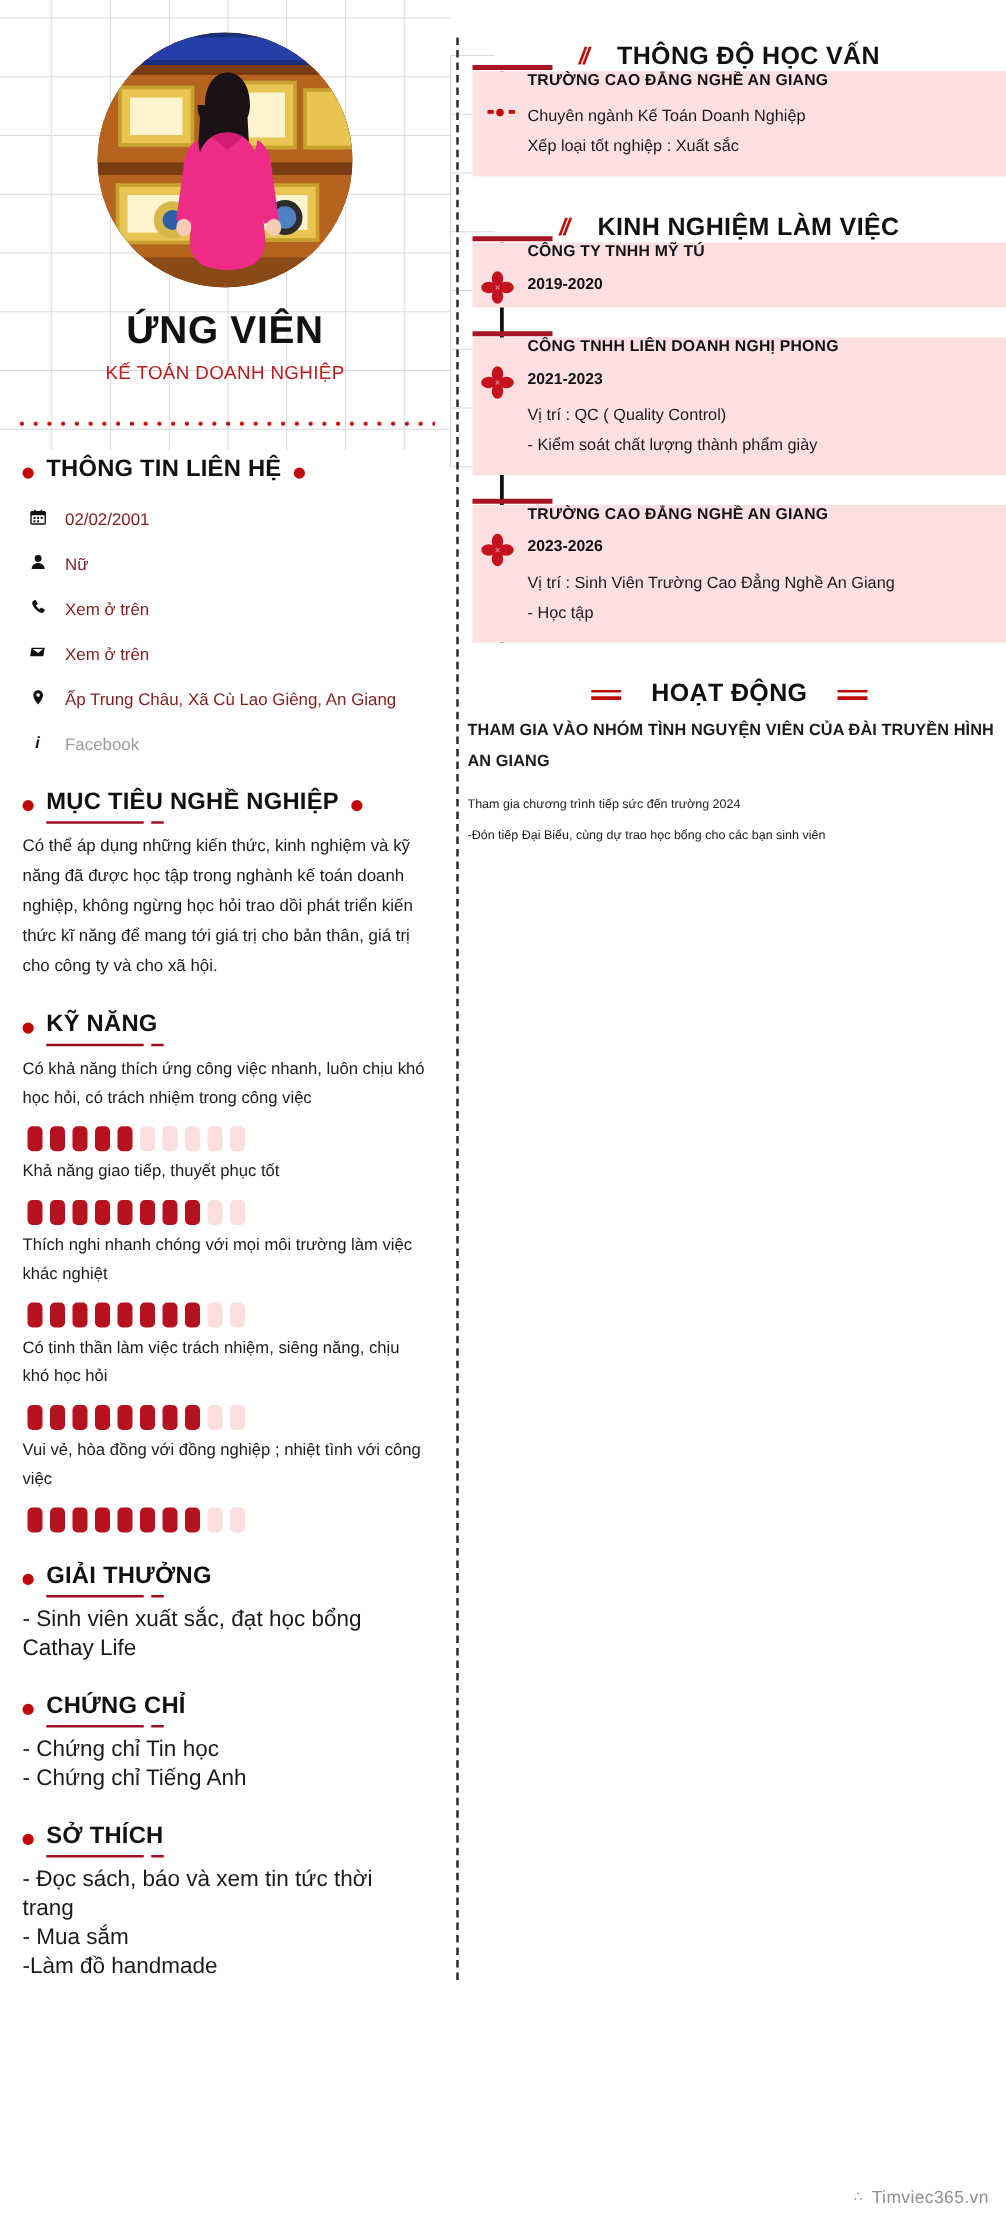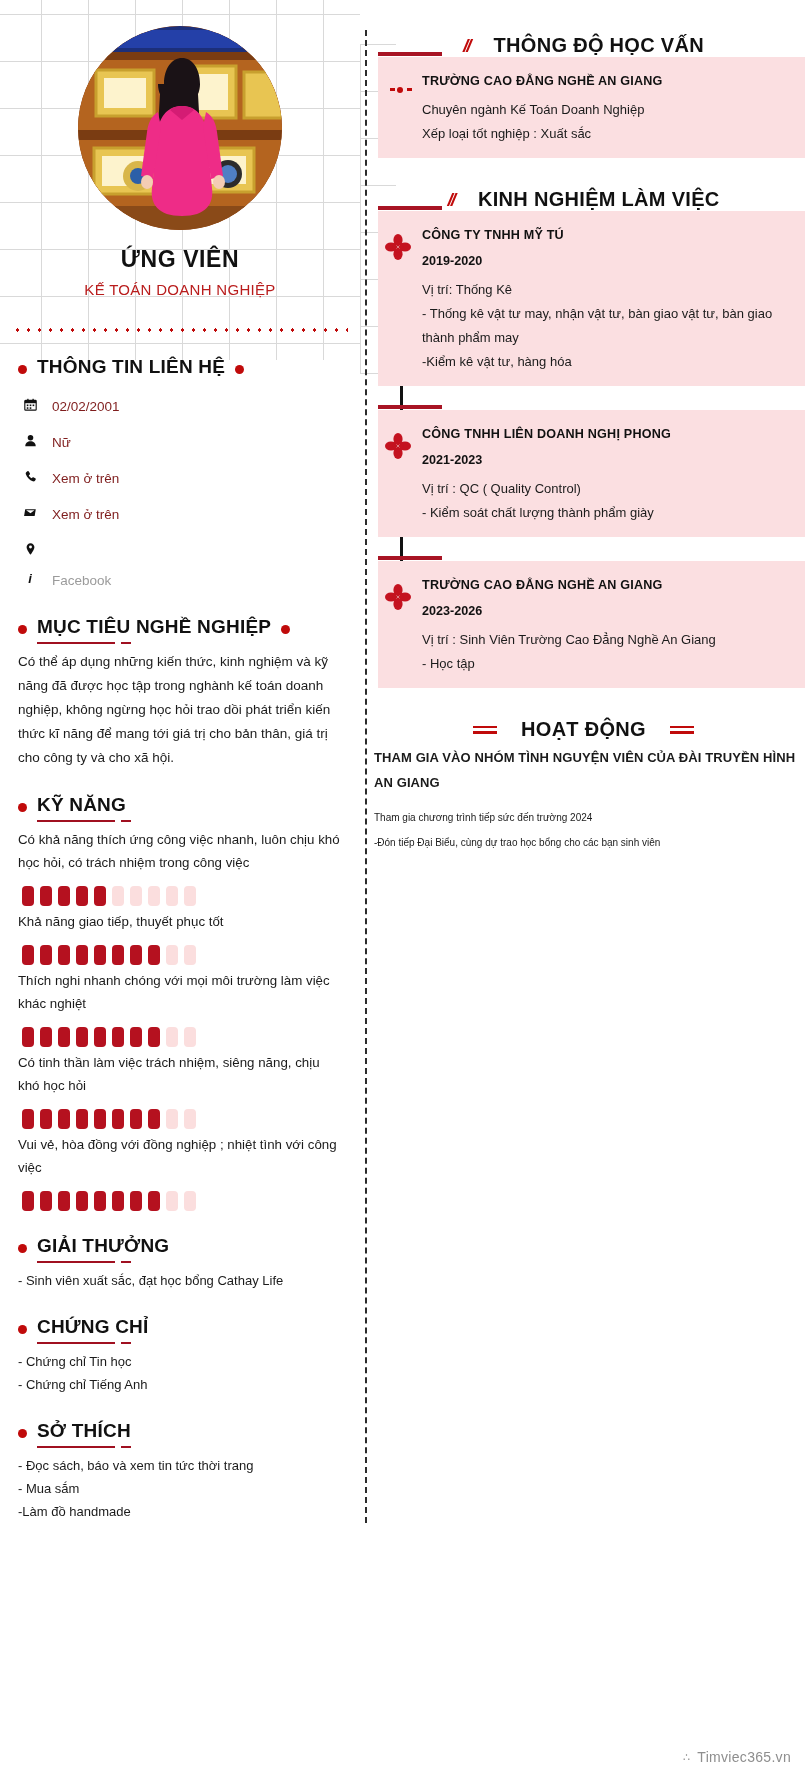--- a/index.html
+++ b/index.html
@@ -54,21 +54,21 @@
   .avatar {
     width: 204px; height: 204px; border-radius: 50%;
     margin: 0 auto;
     overflow: hidden;
     position: relative;
     background: #8a4a22;
   }
   .avatar svg { display:block; width:100%; height:100%; }
   .cand-name {
     margin-top: 16px;
-    font-size: 23px; font-weight: 700; letter-spacing: .6px; color: #111;
+    font-size: 31px; font-weight: 700; letter-spacing: .6px; color: #111;
   }
   .cand-role {
     margin-top: 8px; font-size: 15px; letter-spacing: .3px; color: #b91c1c;
   }
   .dotted-sep {
     margin: 30px 12px 0 12px;
     height: 4px;
     background-image: radial-gradient(circle, #c00a0a 1.6px, transparent 1.7px);
     background-size: 11px 4px;
     background-repeat: repeat-x;
@@ -96,21 +96,21 @@
   .lhead.nounder h2::after, .lhead.nounder h2::before { display: none; }
 
   
   .crow { display: flex; gap: 14px; align-items: flex-start; margin: 14px 0 0 4px; }
   .cicon { width: 16px; flex: none; text-align: center; color: #111; font-size: 13px; line-height: 17px; }
   .cicon svg { display:block; margin: 2px auto 0; }
   .ctext { font-size: 13.5px; line-height: 22px; color: #7f1d1d; }
   .ctext.muted { color: #9b9b9b; }
 
   .para { font-size: 13.5px; line-height: 24px; color: #1b1b1b; margin-top: 2px; }
-  .li { font-size: 13px; line-height: 23px; color: #1b1b1b; }
+  .li { font-size: 18px; line-height: 23px; color: #1b1b1b; }
 
   
   .skill-label { font-size: 13.3px; line-height: 23px; margin-top: 4px; }
   .bars { display: flex; gap: 6px; margin: 12px 0 4px 4px; }
   .bar { width: 12px; height: 20px; border-radius: 4px; background: #fbdede; }
   .bar.on { background: #b5111f; }
 
   
   .rhead {
     display: flex; align-items: center; justify-content: center; gap: 24px;
@@ -120,21 +120,21 @@
   .rhead h2 { font-size: 20px; font-weight: 700; letter-spacing: .3px; color: #111; }
   .eqmark { display:inline-block; width: 24px; }
   .eqmark i { display:block; height: 2.5px; background: #c00a0a; margin: 3px 0; }
 
   .tl { position: relative; }
   .tl-rail { position: absolute; left: 28px; top: 0; bottom: 0; width: 3px; background: #111; }
   .tl-card {
     position: relative;
     margin-left: 6px;
     background: #fbdfe1;
-    padding: 17px 14px 12px 44px;
+    padding: 0 14px 12px 44px;
   }
   .tl-top {
     position: absolute; left: 0px; top: -5px; width: 64px; height: 4px; background: #a81424;
   }
   .tl-badge {
     position: absolute; left: 12px; top: 22px; width: 28px; height: 28px; z-index: 3;
   }
   .tl-badge svg { display:block; }
   .tl-org { font-size: 12.6px; font-weight: 700; letter-spacing: .2px; color: #111; }
   .tl-date { font-size: 12.6px; font-weight: 700; margin-top: 12px; color: #111; }
@@ -273,20 +273,21 @@
           <span class="ctext">Xem ở trên</span>
         </div>
 
         <div class="crow">
           <span class="cicon">
             <svg width="13" height="14" viewBox="0 0 16 16">
                 <path d="M8 .8C5.3.8 3.2 3 3.2 5.6c0 3.6 4.1 8.6 4.3 8.8.3.3.7.3 1 0 .2-.2 4.3-5.2 4.3-8.8C12.8 3 10.7.8 8 .8z" fill="#111"></path>
                 <circle cx="8" cy="5.6" r="1.8" fill="#fff"></circle>
               </svg>
           </span>
+          <span class="ctext">Ấp Trung Châu, Xã Cù Lao Giêng, An Giang</span>
         </div>
 
         <div class="crow">
           <span class="cicon"><b><i>i</i></b></span>
           <span class="ctext muted">Facebook</span>
         </div>
       </div>
 
       <div class="lsec">
         <div class="lhead">
@@ -451,25 +452,20 @@
                   <ellipse cx="21" cy="14" rx="6" ry="4.6"></ellipse>
                   <circle cx="14" cy="14" r="5.4"></circle>
                 </g>
                 <path d="M12.5 12.5l3 3M15.5 12.5l-3 3" stroke="#fff" stroke-width="1" opacity=".45"></path>
               </svg>
           </div>
           <div class="tl-card">
             <div class="tl-top"></div>
             <div class="tl-org">CÔNG TY TNHH MỸ TÚ</div>
             <div class="tl-date">2019-2020</div>
-            <div class="tl-body">
-              <div class="tl-line">Vị trí: Thống Kê</div>
-              <div class="tl-line">- Thống kê vật tư may, nhận vật tư, bàn giao vật tư, bàn giao thành phẩm may</div>
-              <div class="tl-line">-Kiểm kê vật tư, hàng hóa</div>
-            </div>
           </div>
         </div>
 
         <div class="gap-sm"></div>
 
         <div style="position:relative">
           <div class="tl-badge">
             <svg width="28" height="28" viewBox="0 0 28 28">
                 <g fill="#c4121f">
                   <ellipse cx="14" cy="7" rx="4.6" ry="6"></ellipse>

